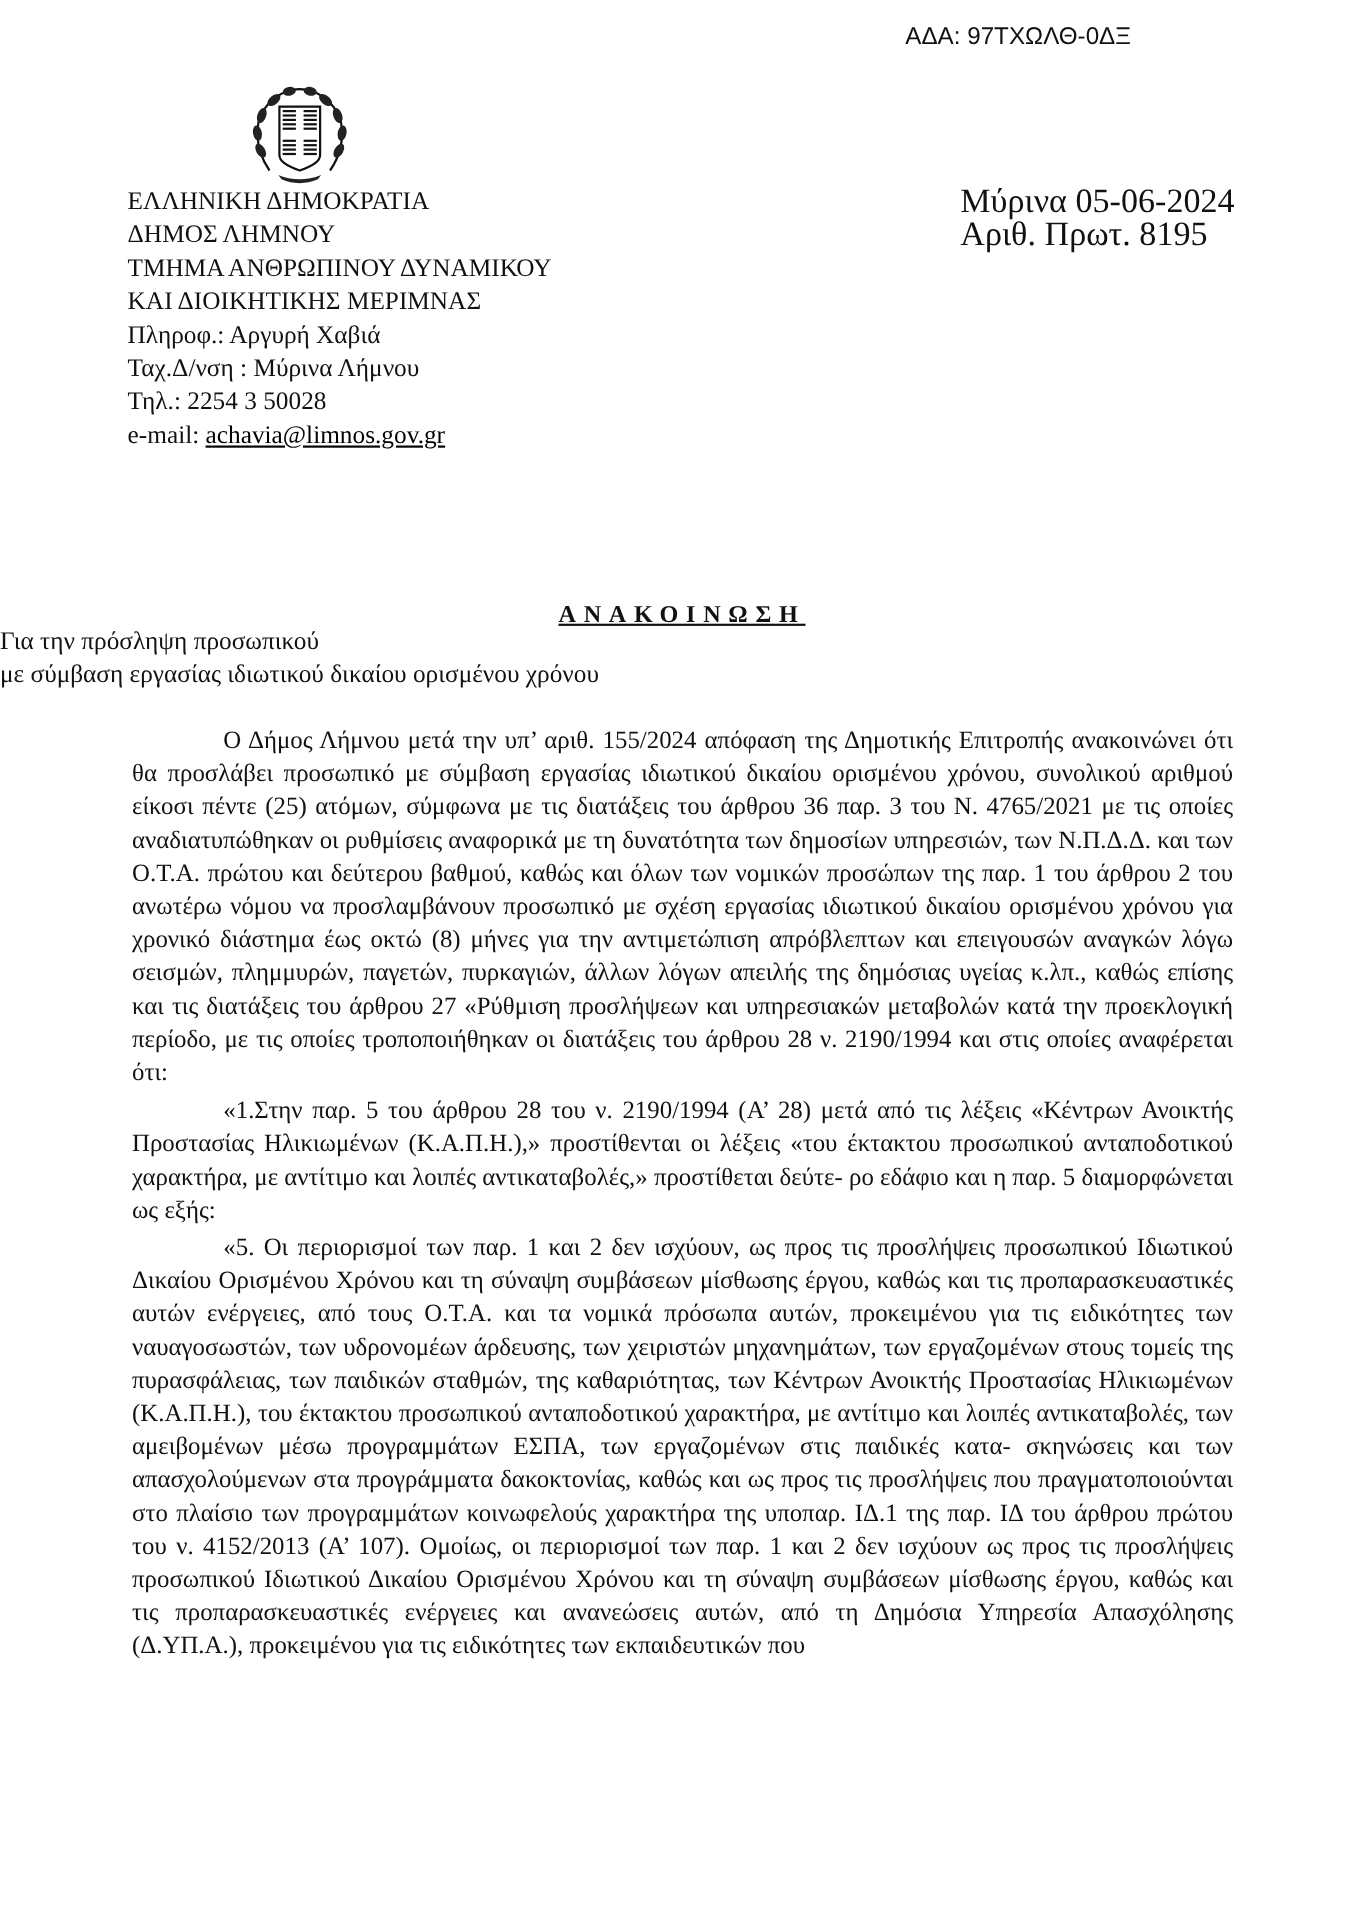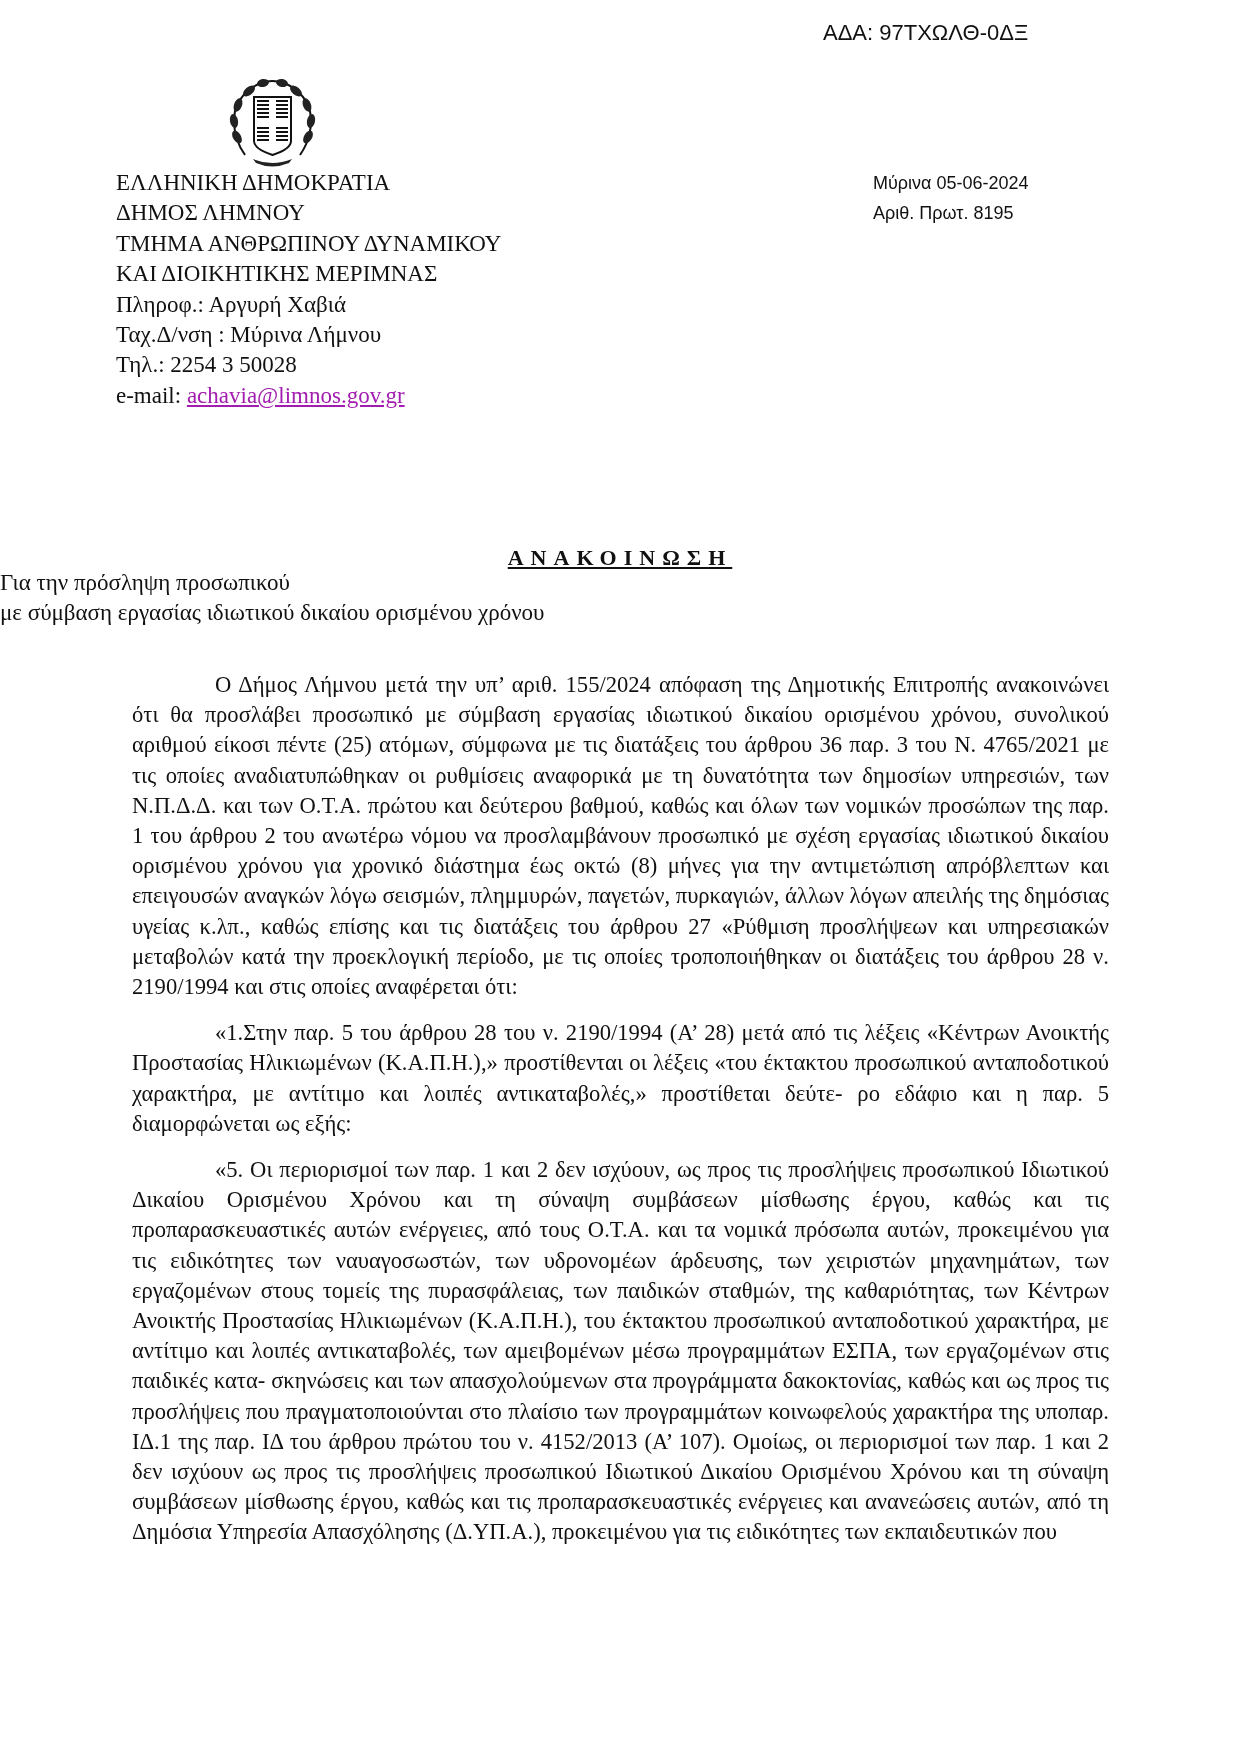--- a/index.html
+++ b/index.html
@@ -10,39 +10,39 @@
     font-family: "Liberation Sans", sans-serif; font-size: 22px; color: #111; text-align: right;
   }
   .emblem { position: absolute; left: 225px; top: 75px; width: 95px; height: 95px; }
   .header-left {
     position: absolute; left: 116px; top: 168px;
     font-family: "Liberation Serif", serif; font-size: 23px; line-height: 30.4px;
   }
   .header-left div { white-space: nowrap; }
   .header-right {
     position: absolute; left: 873px; top: 168px;
-    font-family: Liberation Sans, sans-serif; font-size: 18px; line-height: 30.4px;
+    font-family: Liberation Serif, serif; font-size: 31px; line-height: 30.4px;
   }
   .header-right div { white-space: nowrap; }
-  a.email { color: #a21caf; text-decoration: underline; }
+  a.email { color: #000000; text-decoration: underline; }
   .title {
     position: absolute; left: 0; width: 1240px; top: 505px; text-align: center;
     font-family: "Liberation Serif", serif; font-weight: bold; font-size: 22px;
     letter-spacing: 7px; text-decoration: underline; margin-top: 40px;
   }
   .subtitle {
     position: absolute; left: 0; width: 1240px; top: 568px; text-align: left;
     font-family: "Liberation Serif", serif; font-size: 23px; line-height: 30px;
   }
   .body {
     position: absolute; left: 116px; width: 1009px; top: 654px;
     font-family: "Liberation Serif", serif; font-size: 22.6px; line-height: 30.2px;
     text-align: justify;
   }
-  .body p { margin: 16px; text-indent: 83px; }
+  .body p { margin: 4px; text-indent: 83px; }
 </style>
 </head>
 <body>
 
 <div class="page">
 
   <div class="ada">ΑΔΑ: 97ΤΧΩΛΘ-0ΔΞ</div>
 
   <div class="emblem">
     <svg width="95" height="95" viewBox="0 0 95 95">

